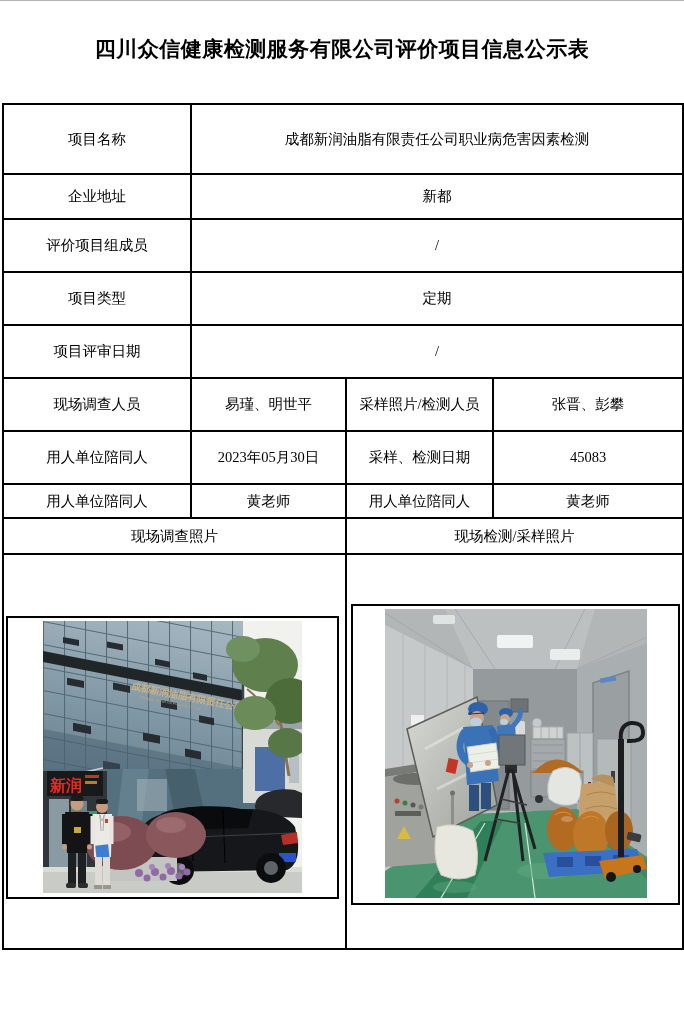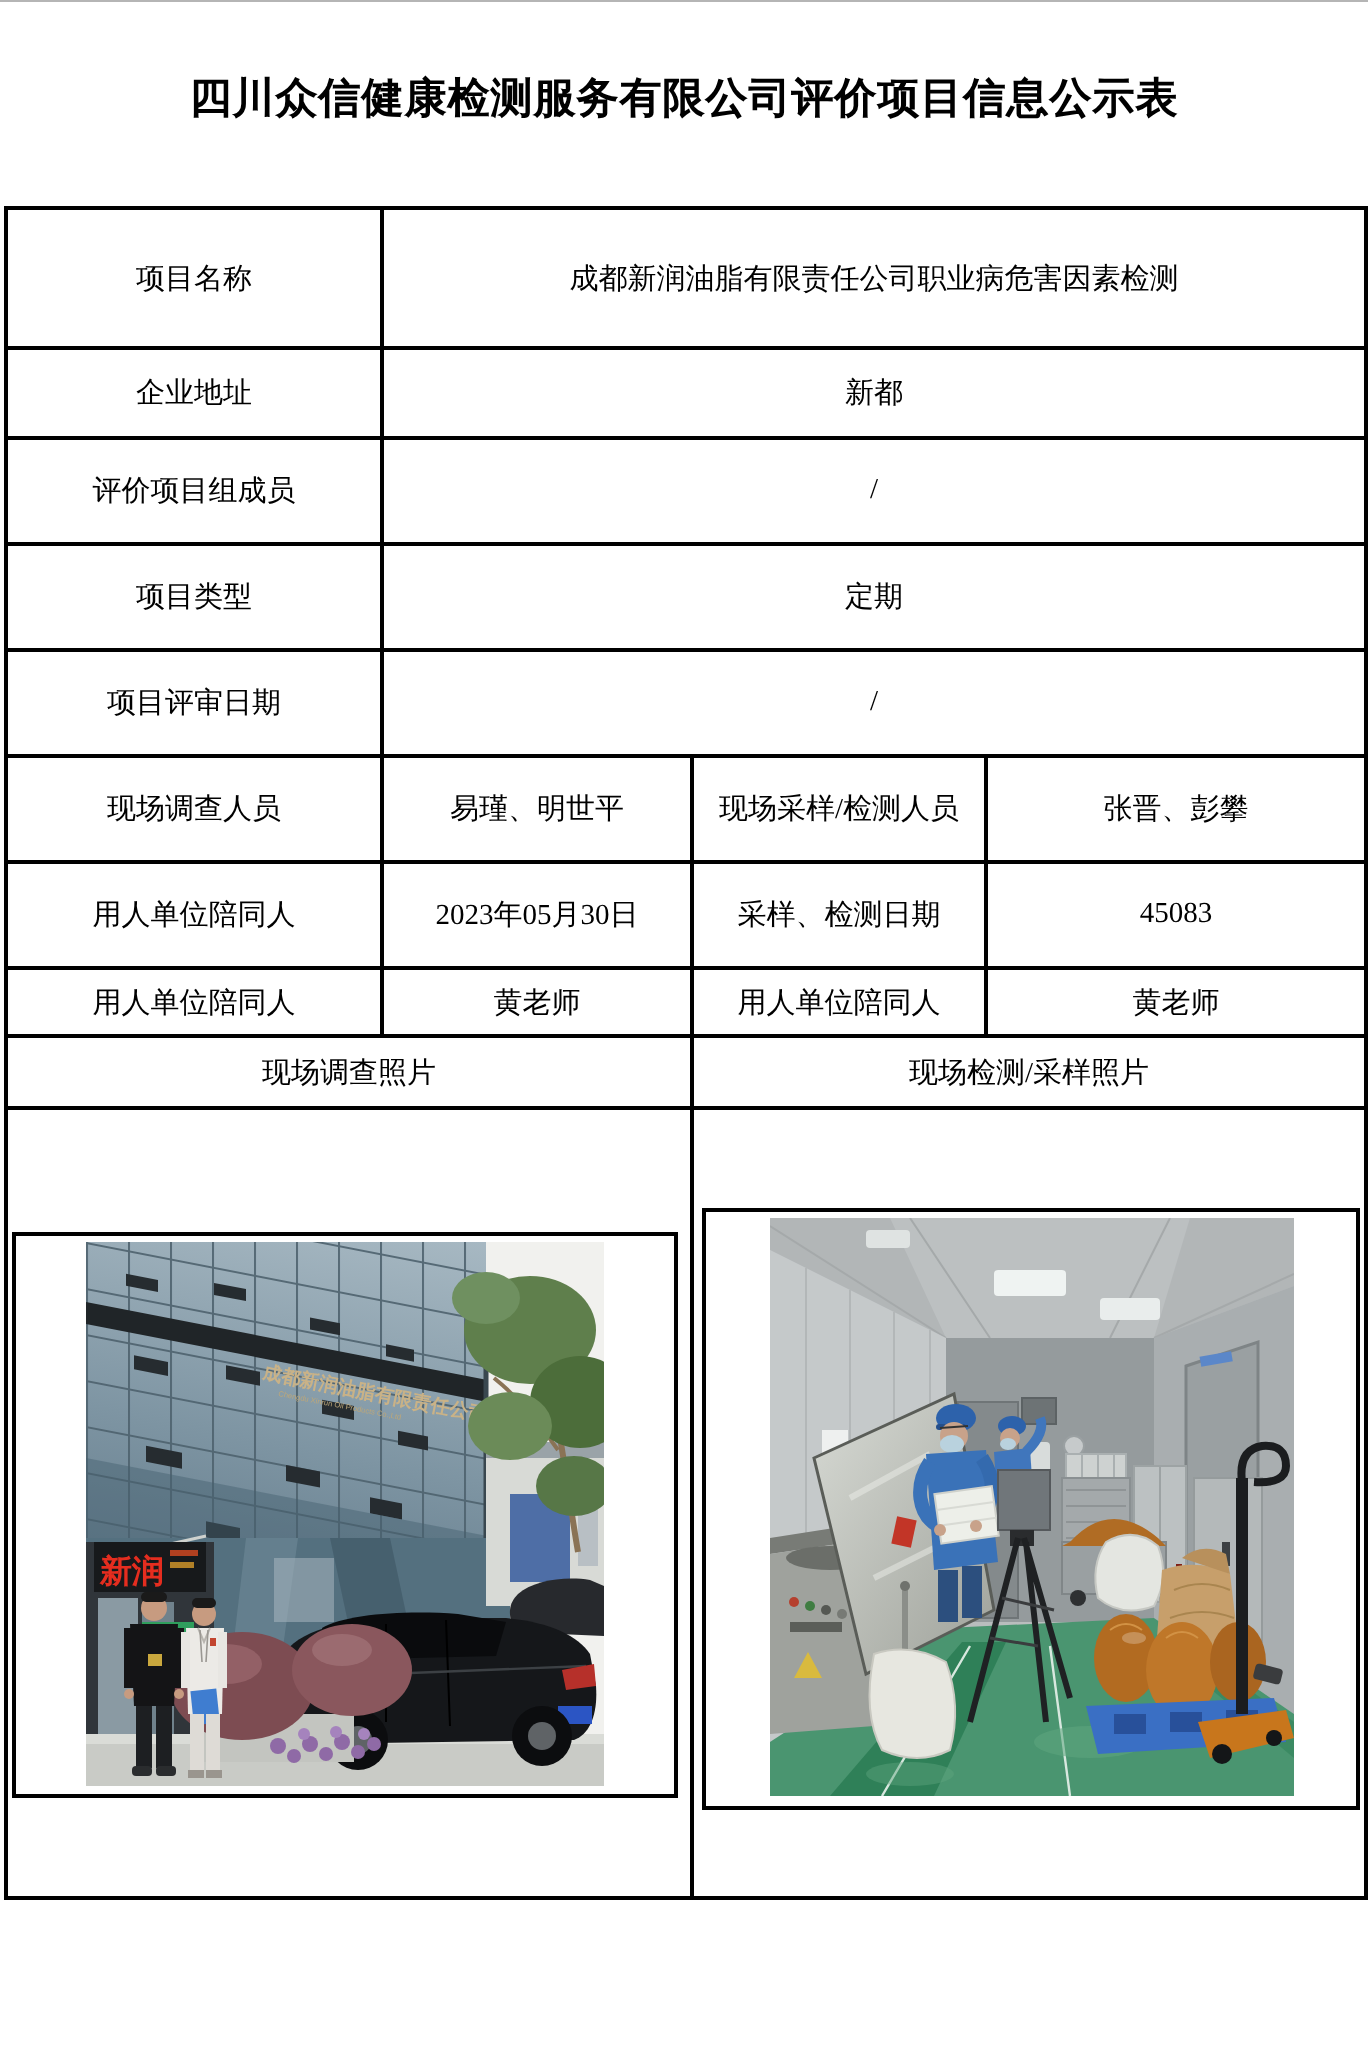--- a/index.html
+++ b/index.html
@@ -53,21 +53,21 @@
       <td colspan="3"><span>定期</span></td>
         </tr>
     <tr style="height:53px">
           <td><span>项目评审日期</span></td>
       <td colspan="3"><span>/</span></td>
         </tr>
 
     <tr style="height:53px">
       <td><span>现场调查人员</span></td>
       <td><span>易瑾、明世平</span></td>
-      <td><span>现场采样/检测人员</span></td>
+      <td><span>采样照片/检测人员</span></td>
       <td><span>张晋、彭攀</span></td>
         </tr>
     <tr style="height:53px">
       <td><span>用人单位陪同人</span></td>
       <td><span>2023年05月30日</span></td>
       <td><span>采样、检测日期</span></td>
       <td><span>45083</span></td>
         </tr>
     <tr style="height:34px">
       <td><span>用人单位陪同人</span></td>

